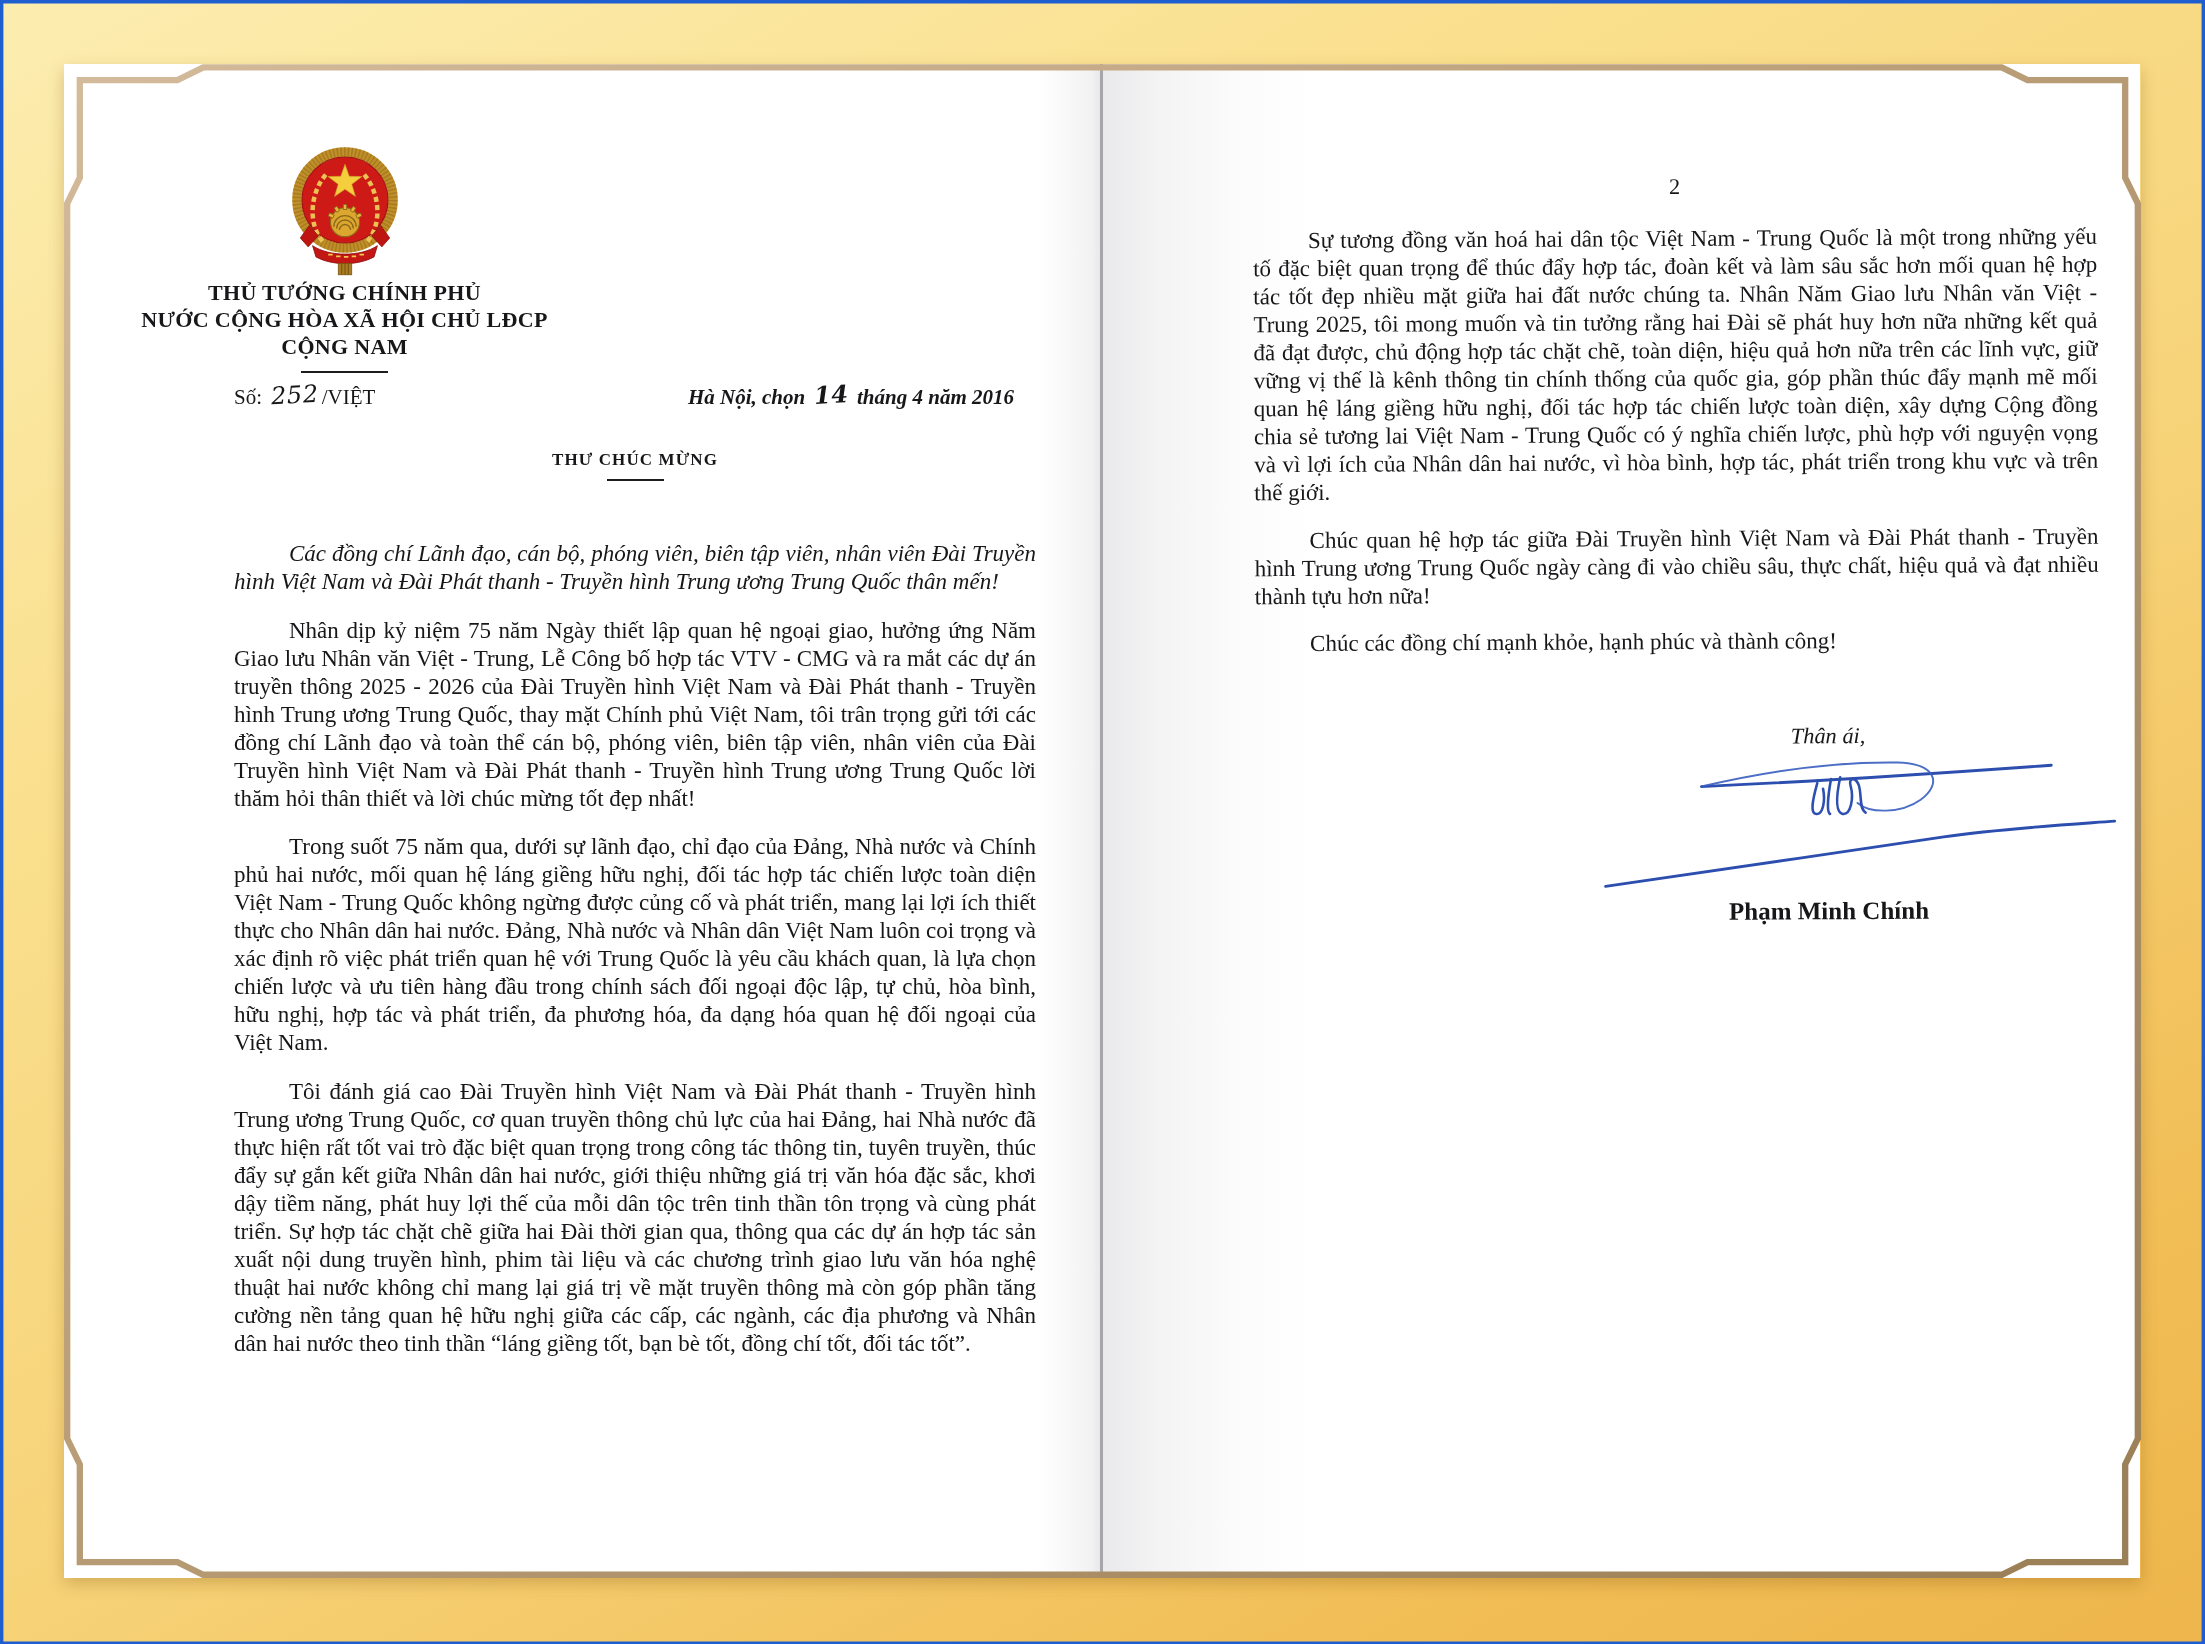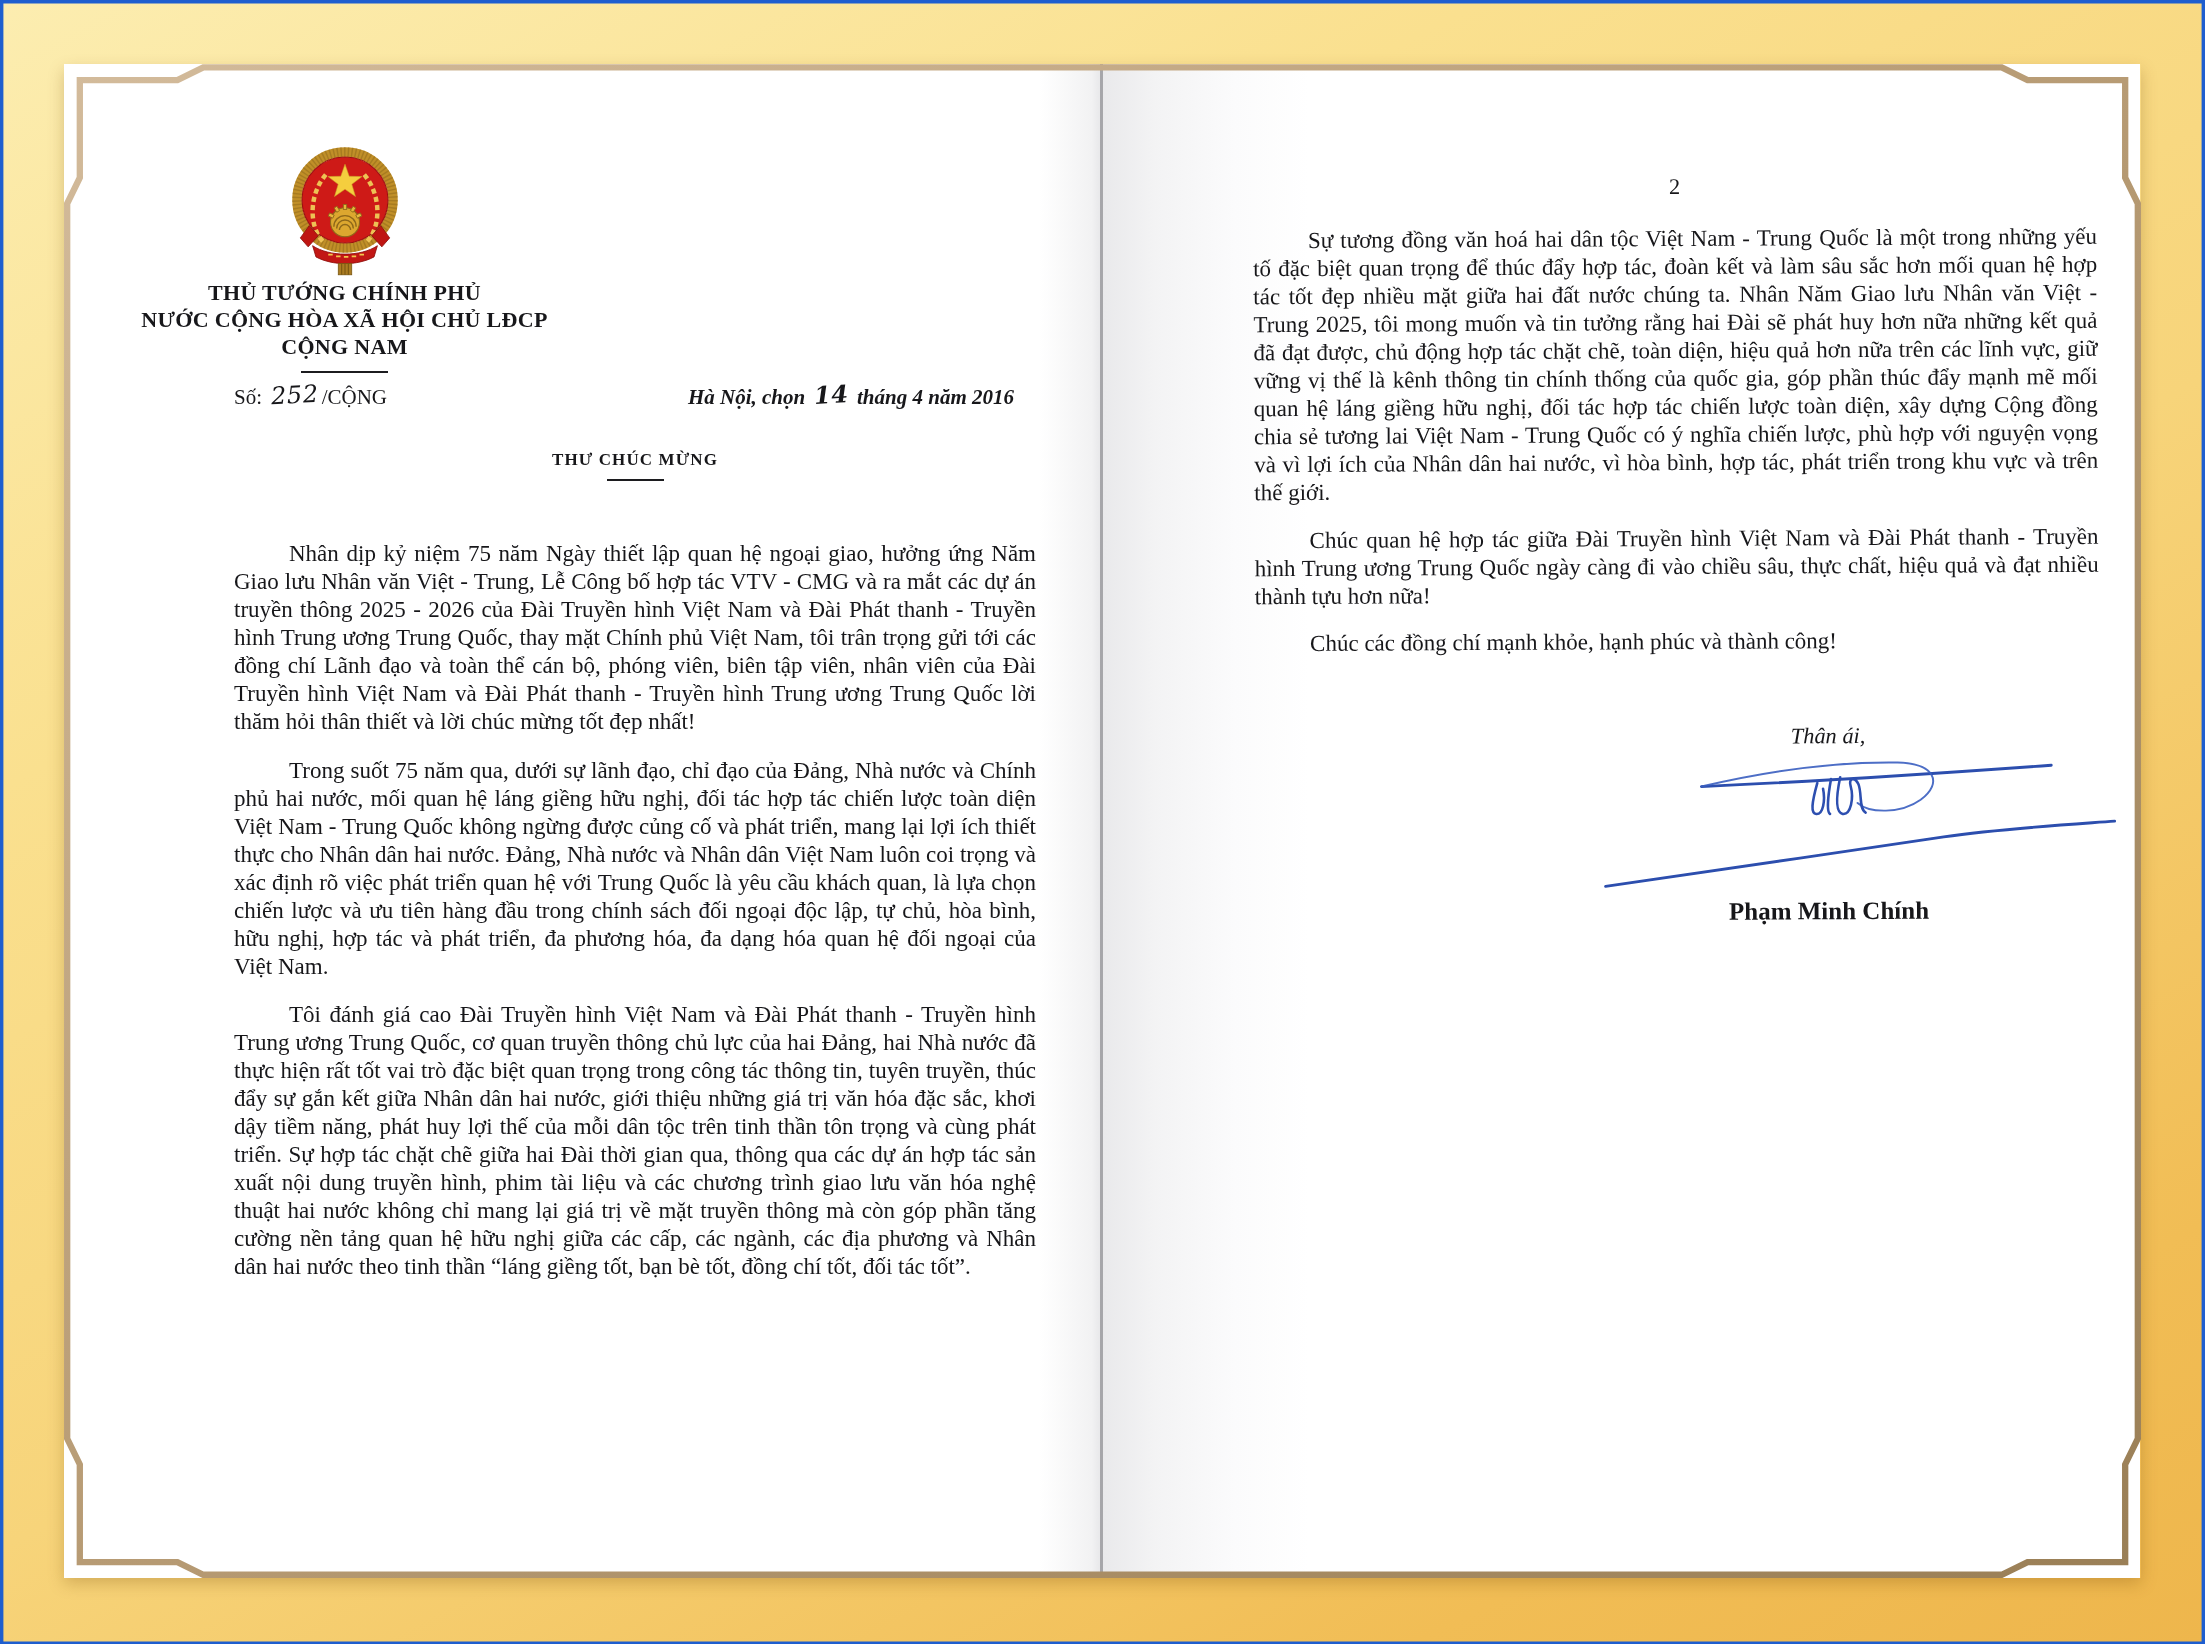--- a/index.html
+++ b/index.html
@@ -90,35 +90,36 @@
         </svg>
         <div class="org-line">THỦ TƯỚNG CHÍNH PHỦ</div>
         <div class="org-line">NƯỚC CỘNG HÒA XÃ HỘI CHỦ LĐCP</div>
         <div class="org-line">CỘNG NAM</div>
         <div class="org-rule"></div>
       </div>
 
       <div class="ref-row">
         <div class="ref">
           <span>Số:</span>
-          <span class="hw">252</span><span>/CỘNG</span>
+          <span class="hw">252</span><span>/VIỆT</span>
         </div>
         <div class="dateline">
           <span>Hà Nội, chọn</span>
           <span class="hw">14</span>
           <span>tháng 4 năm 2016</span>
         </div>
       </div>
 
       <div class="title-block">
         <div class="title">THƯ CHÚC MỪNG</div>
         <div class="title-rule"></div>
       </div>
 
       <div class="body1 bodytext">
+        <p class="salutation">Các đồng chí Lãnh đạo, cán bộ, phóng viên, biên tập viên, nhân viên Đài Truyền hình Việt Nam và Đài Phát thanh - Truyền hình Trung ương Trung Quốc thân mến!</p>
         <p>Nhân dịp kỷ niệm 75 năm Ngày thiết lập quan hệ ngoại giao, hưởng ứng Năm Giao lưu Nhân văn Việt - Trung, Lễ Công bố hợp tác VTV - CMG và ra mắt các dự án truyền thông 2025 - 2026 của Đài Truyền hình Việt Nam và Đài Phát thanh - Truyền hình Trung ương Trung Quốc, thay mặt Chính phủ Việt Nam, tôi trân trọng gửi tới các đồng chí Lãnh đạo và toàn thể cán bộ, phóng viên, biên tập viên, nhân viên của Đài Truyền hình Việt Nam và Đài Phát thanh - Truyền hình Trung ương Trung Quốc lời thăm hỏi thân thiết và lời chúc mừng tốt đẹp nhất!</p>
         <p>Trong suốt 75 năm qua, dưới sự lãnh đạo, chỉ đạo của Đảng, Nhà nước và Chính phủ hai nước, mối quan hệ láng giềng hữu nghị, đối tác hợp tác chiến lược toàn diện Việt Nam - Trung Quốc không ngừng được củng cố và phát triển, mang lại lợi ích thiết thực cho Nhân dân hai nước. Đảng, Nhà nước và Nhân dân Việt Nam luôn coi trọng và xác định rõ việc phát triển quan hệ với Trung Quốc là yêu cầu khách quan, là lựa chọn chiến lược và ưu tiên hàng đầu trong chính sách đối ngoại độc lập, tự chủ, hòa bình, hữu nghị, hợp tác và phát triển, đa phương hóa, đa dạng hóa quan hệ đối ngoại của Việt Nam.</p>
         <p>Tôi đánh giá cao Đài Truyền hình Việt Nam và Đài Phát thanh - Truyền hình Trung ương Trung Quốc, cơ quan truyền thông chủ lực của hai Đảng, hai Nhà nước đã thực hiện rất tốt vai trò đặc biệt quan trọng trong công tác thông tin, tuyên truyền, thúc đẩy sự gắn kết giữa Nhân dân hai nước, giới thiệu những giá trị văn hóa đặc sắc, khơi dậy tiềm năng, phát huy lợi thế của mỗi dân tộc trên tinh thần tôn trọng và cùng phát triển. Sự hợp tác chặt chẽ giữa hai Đài thời gian qua, thông qua các dự án hợp tác sản xuất nội dung truyền hình, phim tài liệu và các chương trình giao lưu văn hóa nghệ thuật hai nước không chỉ mang lại giá trị về mặt truyền thông mà còn góp phần tăng cường nền tảng quan hệ hữu nghị giữa các cấp, các ngành, các địa phương và Nhân dân hai nước theo tinh thần “láng giềng tốt, bạn bè tốt, đồng chí tốt, đối tác tốt”.</p>
       </div>
     </div>
 
     <div class="page page-right">
       <div class="page2-inner">
         <div class="page-num">2</div>
 

